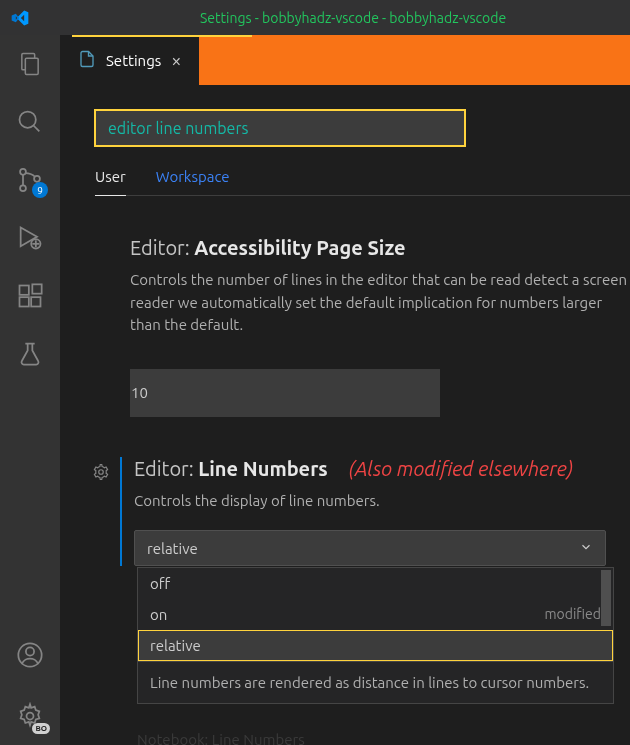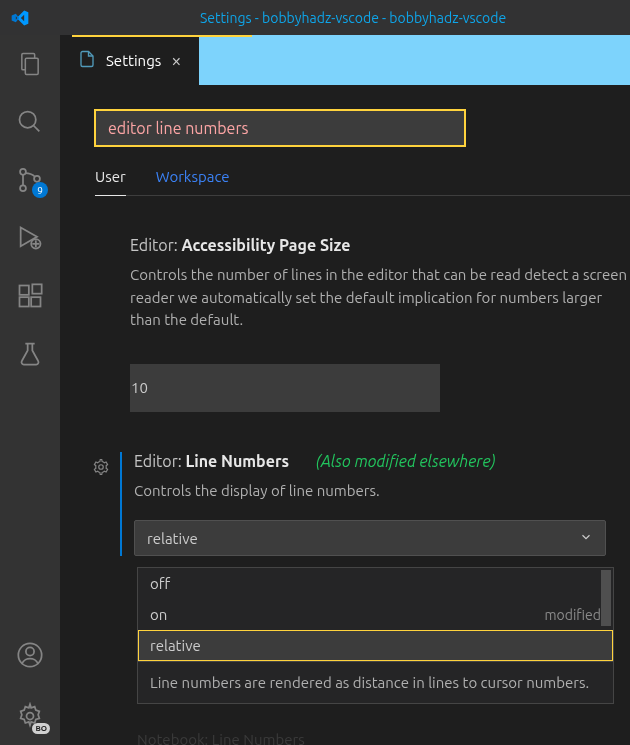--- a/index.html
+++ b/index.html
@@ -18,21 +18,21 @@
       display: flex;
       align-items: center;
       padding-left: 10px;
       position: relative;
     }
     .titlebar .vscode-logo {
       width: 20px;
       height: 20px;
     }
     .titlebar .title {
-      color: #0ea5e9;
+      color: #22c55e;
       font-size: 14px;
       position: absolute;
       left: 200px;
     }
     .activity-indicator {
       position: absolute;
       top: 35px;
       left: 72px;
       width: 180px;
       height: 2px;
@@ -96,21 +96,21 @@
       padding: 1px 3px;
     }
     .editor-area {
       flex: 1;
       background: #1e1e1e;
       display: flex;
       flex-direction: column;
     }
     .tab-bar {
       height: 50px;
-      background: #7dd3fc;
+      background: #f97316;
       display: flex;
       align-items: stretch;
     }
     .tab {
       background: #1e1e1e;
       display: flex;
       align-items: center;
       padding: 0 18px;
       gap: 10px;
       color: #ffffff;
@@ -122,21 +122,21 @@
       padding: 25px 0 0 35px;
       overflow: hidden;
     }
     .search-box {
       width: 370px;
       height: 36px;
       background: #3c3c3c;
       border: 1px solid #ffd33d;
       outline: 1px solid #ffd33d;
       padding: 0 12px;
-      color: #fca5a5;
+      color: #14b8a6;
       font-size: 16px;
       display: flex;
       align-items: center;
     }
     .scope-tabs {
       display: flex;
       gap: 30px;
       margin-top: 22px;
       font-size: 15px;
     }
@@ -163,33 +163,33 @@
       padding-left: 12px;
       margin-left: 25px;
     }
     .gear-indicator {
       position: absolute;
       left: -30px;
       top: 6px;
       color: #858585;
     }
     .setting-title {
-      font-size: 16px;
+      font-size: 20px;
       color: #e7e7e7;
       font-weight: 600;
     }
     .setting-title .prefix {
       font-weight: 400;
       color: #c5c5c5;
     }
     .modified-note {
       font-style: italic;
       font-weight: 400;
-      color: #22c55e;
-      margin-left: 23px;
+      color: #ef4444;
+      margin-left: 16px;
     }
     .setting-desc {
       color: #b0b0b0;
       font-size: 15px;
       margin-top: 10px;
       line-height: 1.5;
     }
     .number-input {
       width: 310px;
       height: 48px;
@@ -226,21 +226,20 @@
       background: #252526;
       border: 1px solid #454545;
       z-index: 10;
     }
     .dropdown-option {
       padding: 7px 12px;
       font-size: 15px;
       color: #cccccc;
       display: flex;
       justify-content: space-between;
-      align-items: center;
       cursor: pointer;
     }
     .dropdown-option.selected {
       background: #3c3c3c;
       outline: 1px solid #ffd33d;
       outline-offset: -1px;
     }
     .dropdown-option .default {
       color: #8a8a8a;
       font-size: 14px;

